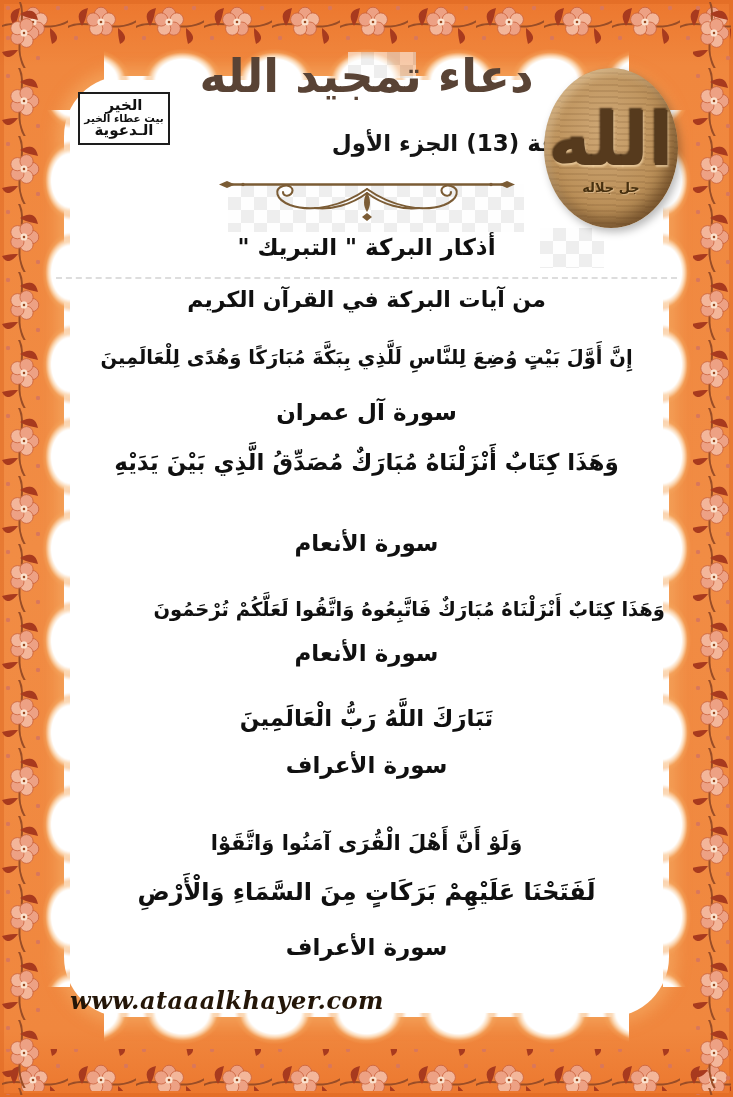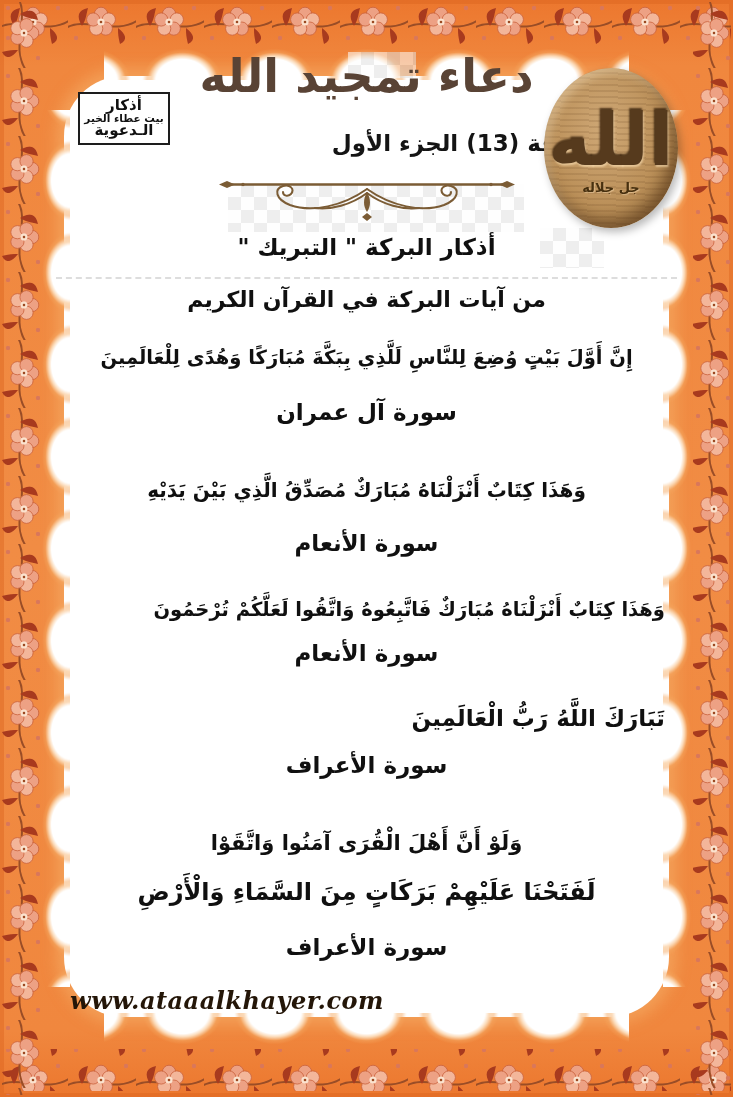--- a/index.html
+++ b/index.html
@@ -75,25 +75,25 @@
   }
   .divider{position:absolute;left:50%;top:176px;transform:translateX(-50%);z-index:5;}
   .line{
     position:absolute;left:68px;right:68px;text-align:center;font-weight:bold;color:#101010;
     white-space:nowrap;z-index:5;line-height:36px;
   }
   .l-heading{top:229px;font-size:23px;}
   .l-sub{top:282px;font-size:22px;}
   .v1{top:340px;font-size:19.5px;}
   .s1{top:394px;font-size:23px;}
-  .v2{top:472px;font-size:20px;}
+  .v2{top:444px;font-size:23px;}
   .s2{top:525px;font-size:23px;}
   .v3{top:592px;font-size:19.5px;text-align:right;}
   .s3{top:635px;font-size:23px;}
-  .v4{top:700px;font-size:23px;text-align:right;}
+  .v4{top:700px;font-size:23px;}
   .s4{top:747px;font-size:23px;}
   .v5a{top:825px;font-size:21px;}
   .v5b{top:874px;font-size:24px;}
   .s5{top:929px;font-size:23px;}
   .website{
     position:absolute;left:70px;top:986px;z-index:5;
     font-family:"DejaVu Serif", serif;font-style:italic;font-weight:bold;
     font-size:24px;color:#241608;letter-spacing:.5px;text-align:right;
   }
 </style>
@@ -148,21 +148,21 @@
   <div class="sc sc-bottom"></div>
   <div class="sc sc-left"></div>
   <div class="sc sc-right"></div>
 
   <div class="checker c1"></div>
   <div class="checker c2"></div>
   <div class="checker c3"></div>
   <div class="dash"></div>
 
   <div class="brand" dir="rtl">
-    <div class="b1">أذكار</div>
+    <div class="b1">الخير</div>
     <div class="b2">بيت عطاء الخير</div>
     <div class="b3">الـدعوية</div>
   </div>
 
   <div class="seal">
     <div class="seal-text">الله</div>
     <div class="seal-cap">جل جلاله</div>
   </div>
 
   <h1 class="title" dir="rtl">دعاء تمجيد الله</h1>

